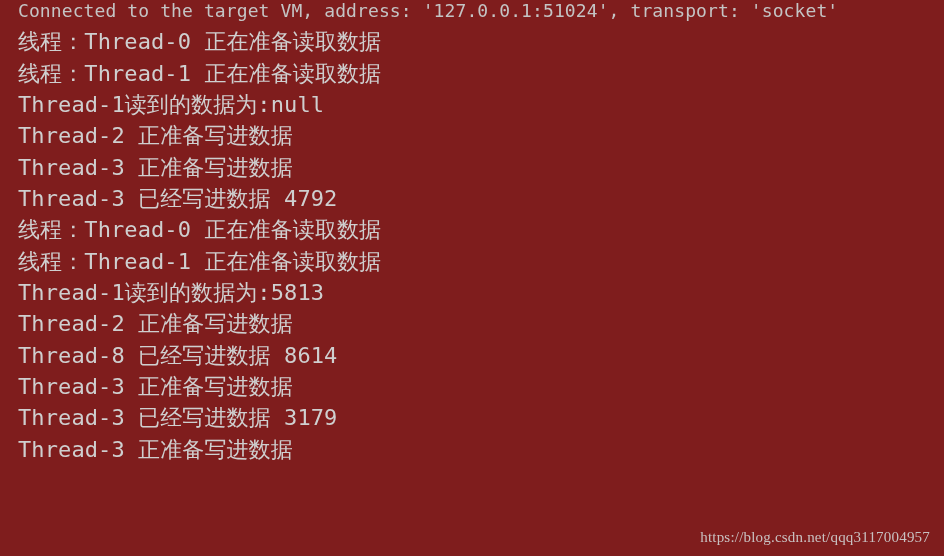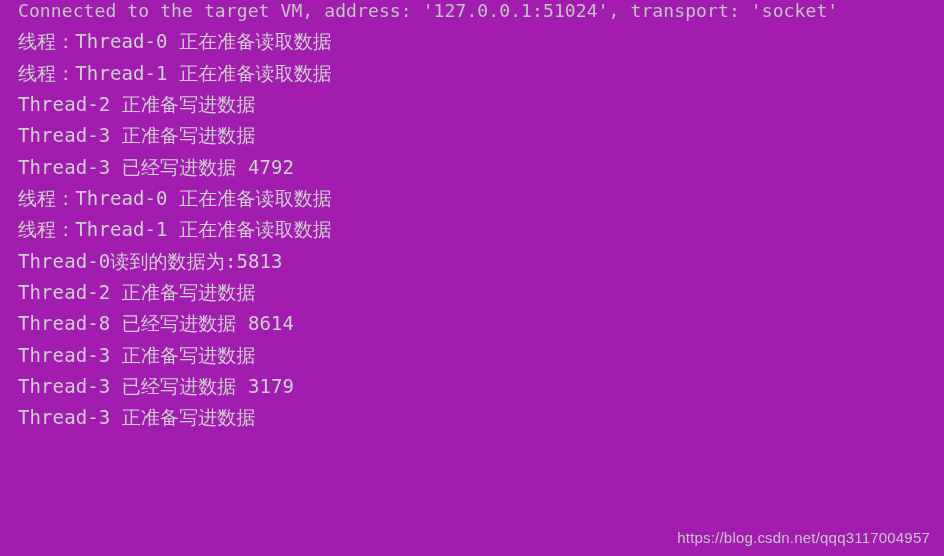--- a/index.html
+++ b/index.html
@@ -12,77 +12,78 @@
     height: 556px;
     overflow: hidden;
     background: #2b2b2b;
     font-family: "DejaVu Sans Mono", "Liberation Mono", monospace;
   }
 
   #console-root {
     position: relative;
     width: 944px;
     height: 556px;
-    background: #a21caf;
+    background: #7f1d1d;
     overflow: hidden;
   }
 
   #console-output {
     position: absolute;
     left: 0;
     top: -5px;
     width: 944px;
     padding: 0;
     margin: 0;
     list-style: none;
   }
 
   .console-line {
     height: 31.35px;
     line-height: 31.35px;
     padding-left: 18px;
-    font-size: 19px;
+    font-size: 22px;
     color: #cfcfcf;
     white-space: pre;
     letter-spacing: 0.1px;
     font-family: "DejaVu Sans Mono", "Liberation Mono", monospace;
   }
 
   .console-line.system-line {
     color: #c4c4c4;
     font-size: 18px;
   }
 
   #watermark {
     position: absolute;
     right: 14px;
     bottom: 10px;
     font-size: 15px;
-    font-family: Liberation Sans, sans-serif;
+    font-family: Liberation Serif, serif;
     color: #cfcfcf;
     opacity: 0.92;
     white-space: nowrap;
     letter-spacing: 0.2px;
   }
 </style>
 </head>
 <body>
 
 <div id="console-root">
 
   <div id="console-output">
       <div class="console-line system-line">Connected to the target VM, address: '127.0.0.1:51024', transport: 'socket'</div>
       <div class="console-line">线程：Thread-0 正在准备读取数据</div>
       <div class="console-line">线程：Thread-1 正在准备读取数据</div>
+      <div class="console-line">Thread-1读到的数据为:null</div>
       <div class="console-line">Thread-2 正准备写进数据</div>
       <div class="console-line">Thread-3 正准备写进数据</div>
       <div class="console-line">Thread-3 已经写进数据 4792</div>
       <div class="console-line">线程：Thread-0 正在准备读取数据</div>
       <div class="console-line">线程：Thread-1 正在准备读取数据</div>
-      <div class="console-line">Thread-0读到的数据为:5813</div>
+      <div class="console-line">Thread-1读到的数据为:5813</div>
       <div class="console-line">Thread-2 正准备写进数据</div>
       <div class="console-line">Thread-8 已经写进数据 8614</div>
       <div class="console-line">Thread-3 正准备写进数据</div>
       <div class="console-line">Thread-3 已经写进数据 3179</div>
       <div class="console-line">Thread-3 正准备写进数据</div>
     </div>
 
   <div id="watermark">https://blog.csdn.net/qqq3117004957</div>
 
 </div>

